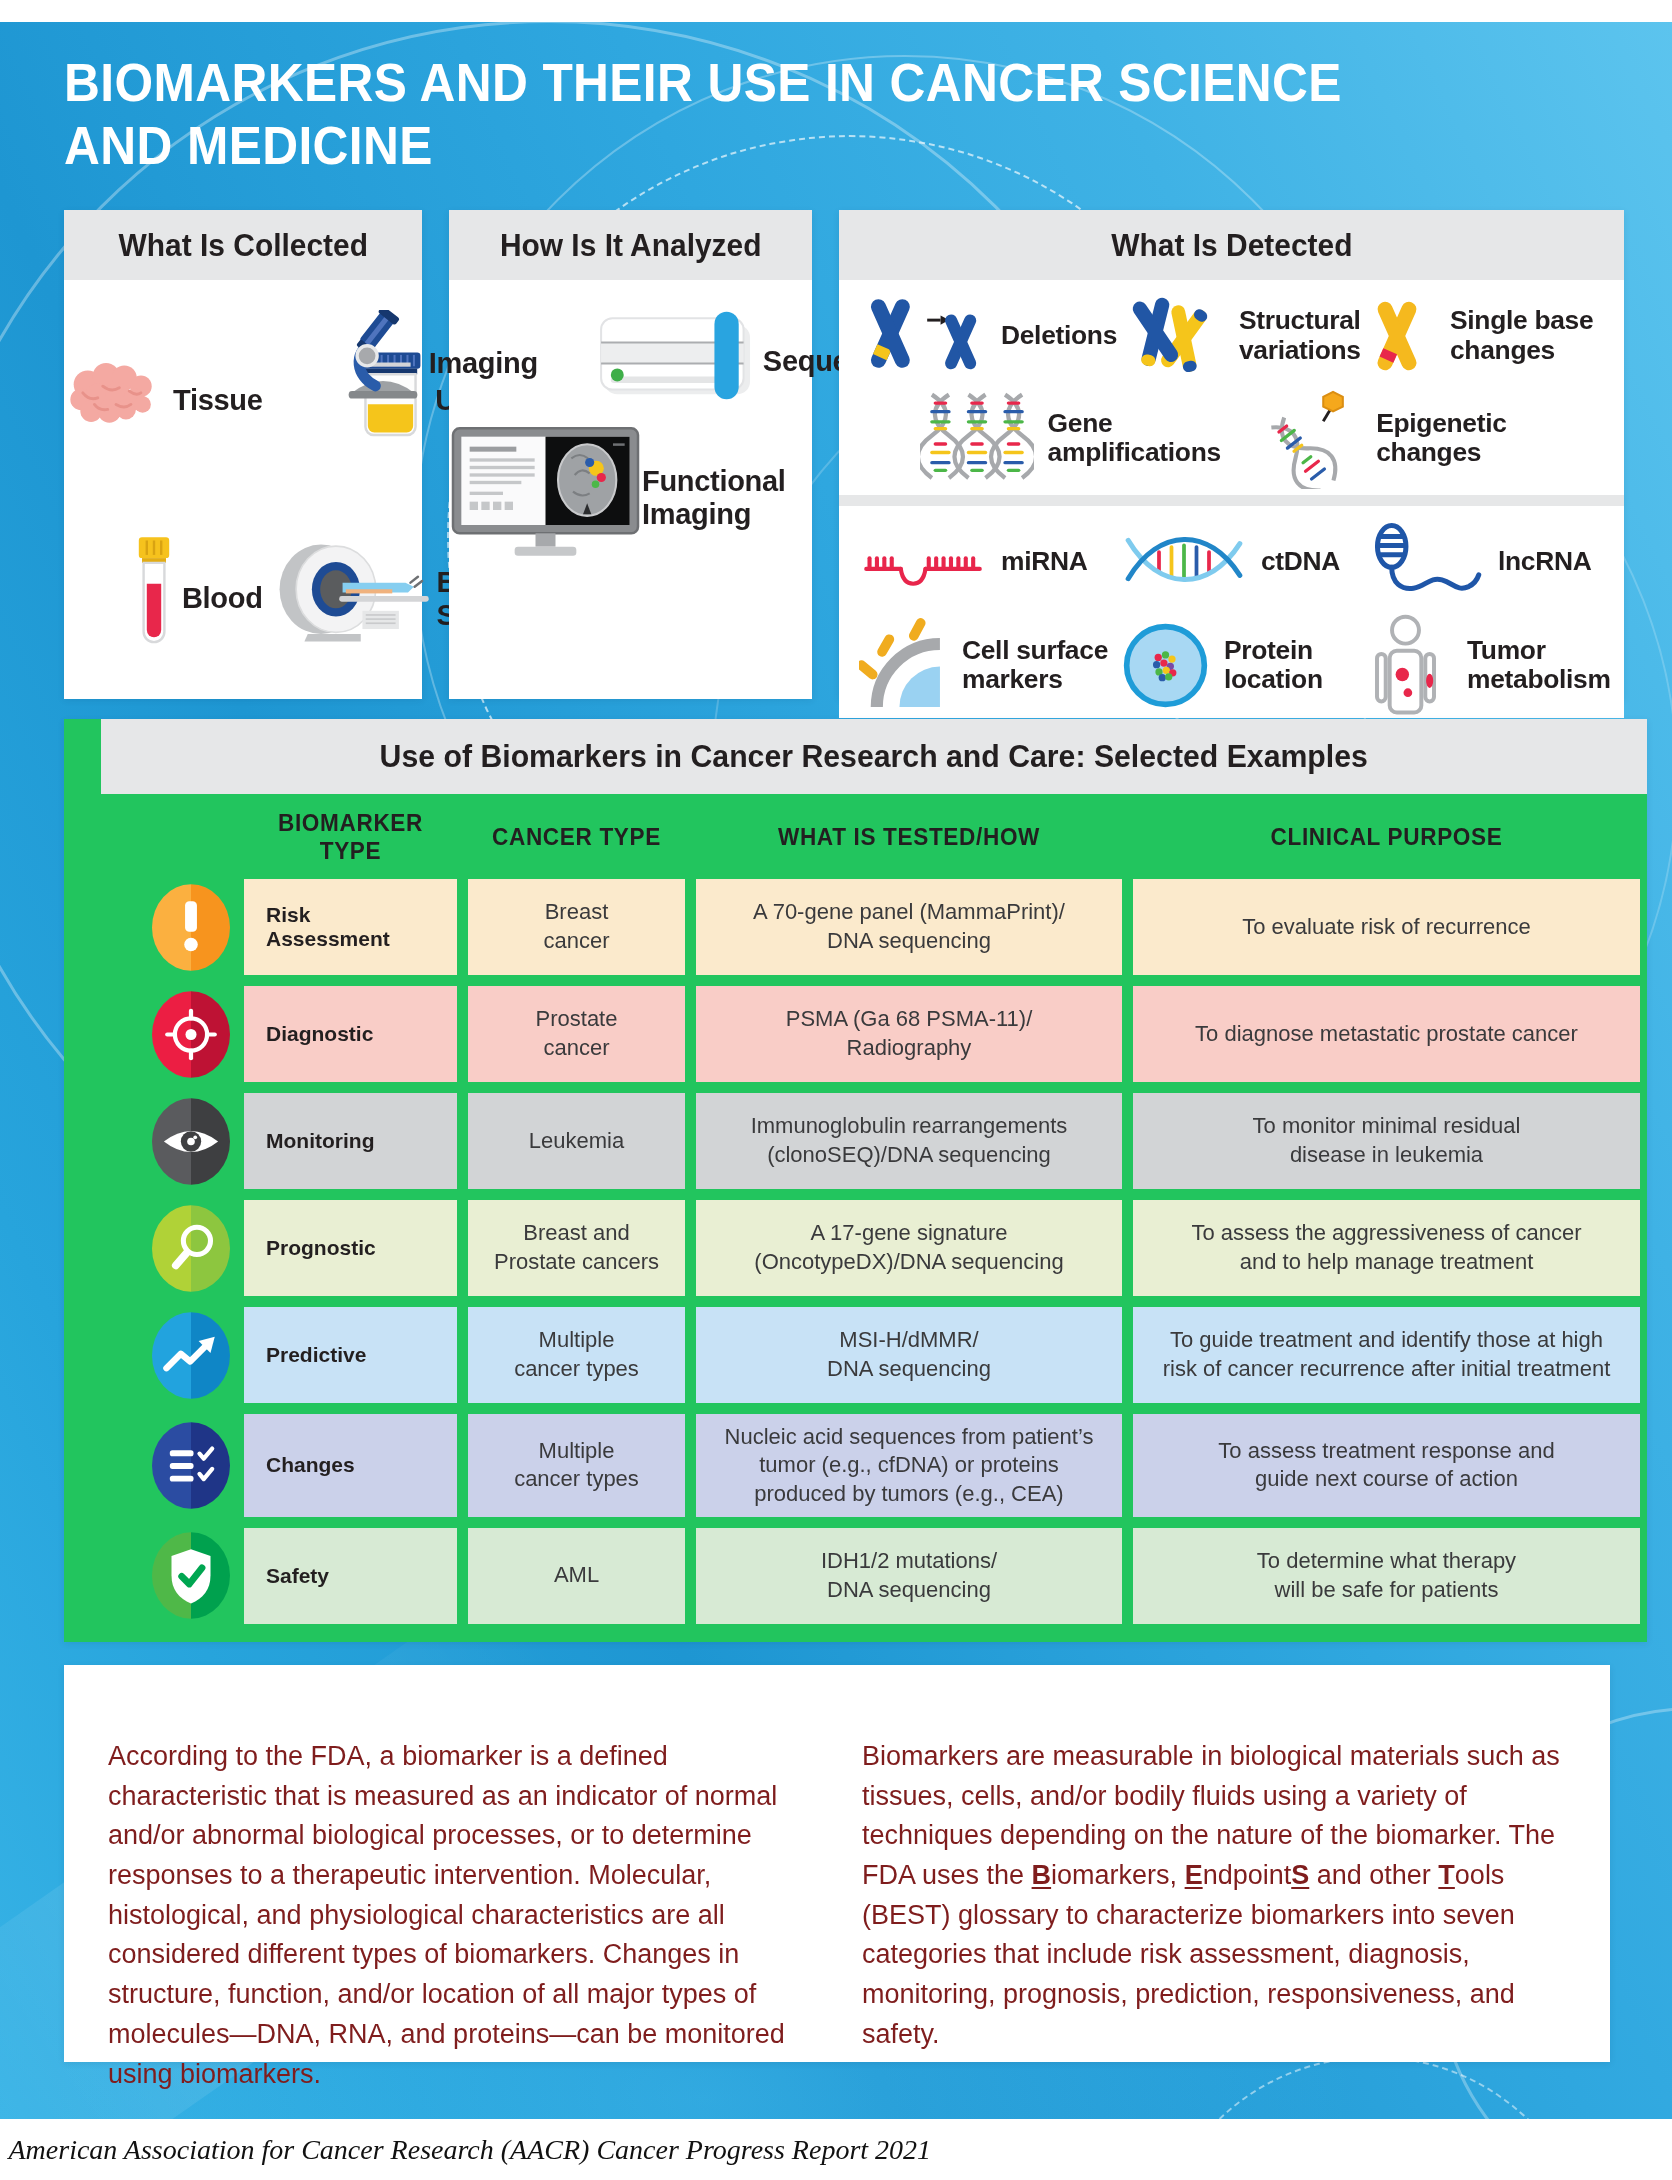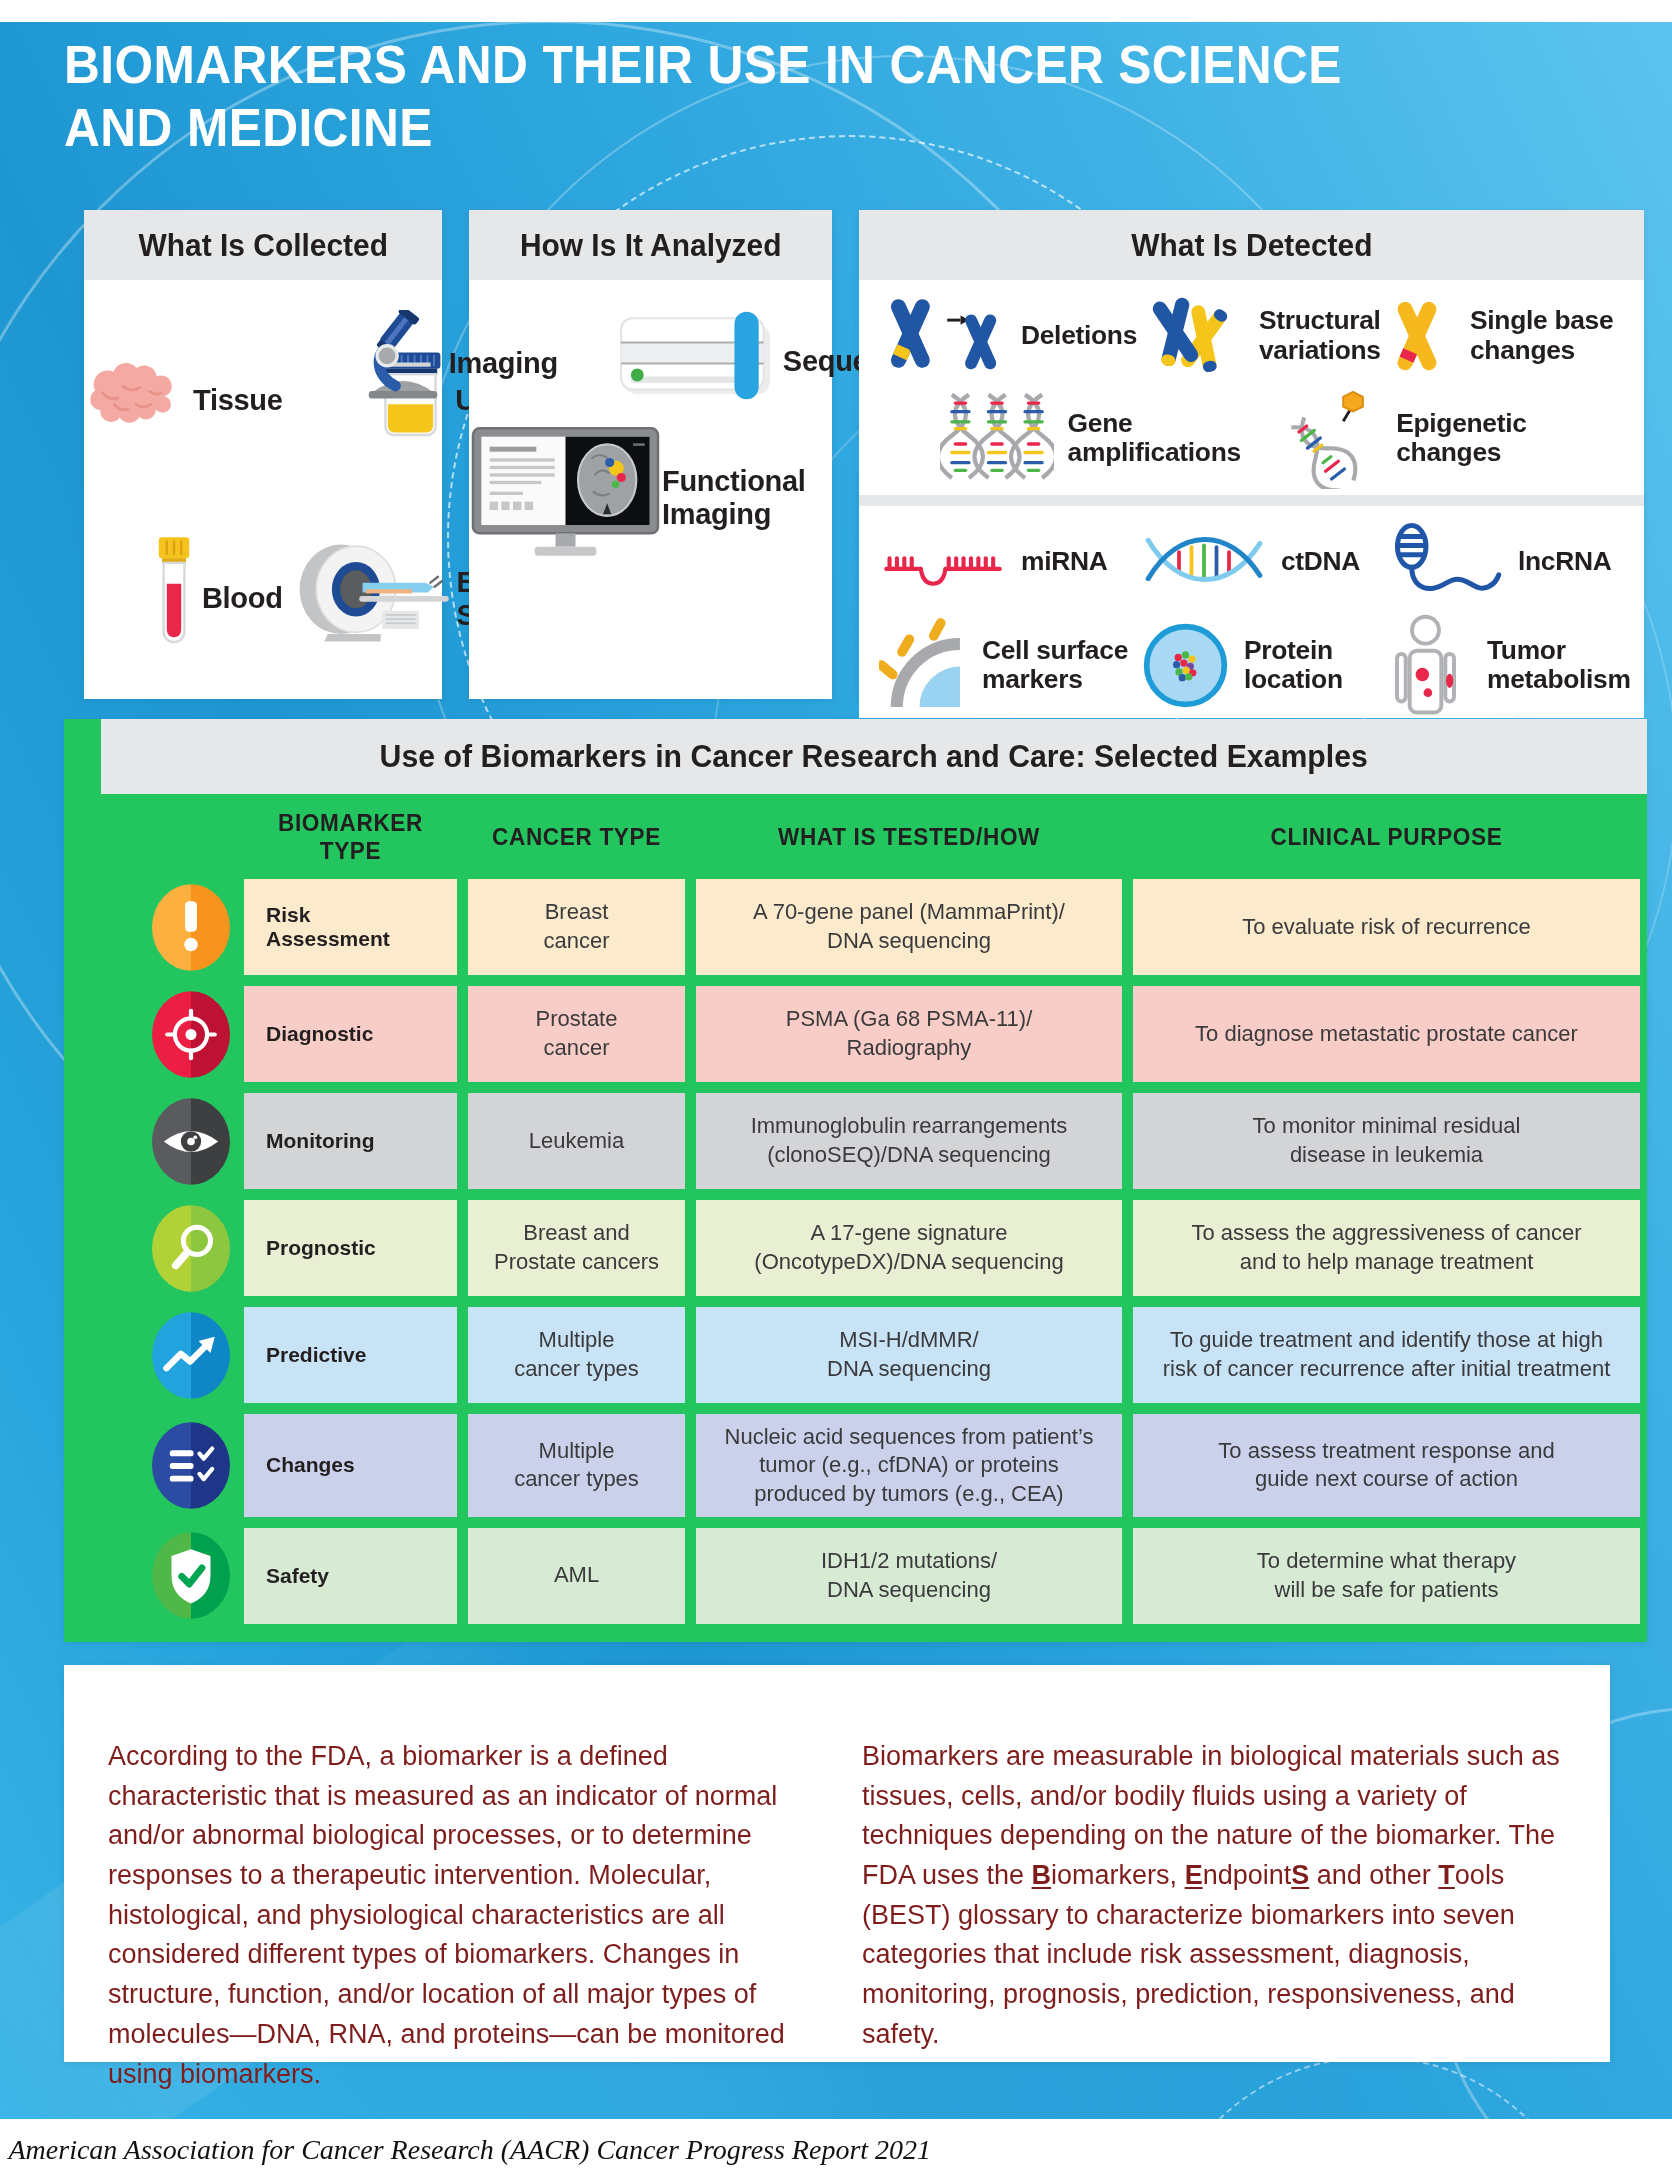--- a/index.html
+++ b/index.html
@@ -15,25 +15,25 @@
   .arc.c1{left:-85px;top:-1.7px;width:1261px;height:1261px;border:3.4px solid rgba(255,255,255,.32);}
   .arc.c2{left:413px;top:33px;width:980px;height:980px;border:2.6px solid rgba(255,255,255,.28);}
   .arc.c3{left:711px;top:272px;width:963px;height:963px;border:2.6px solid rgba(255,255,255,.20);}
   .arc.c4{left:447px;top:113px;width:801px;height:801px;border:2.6px dashed rgba(255,255,255,.65);}
   .arc.c5{left:1435px;top:1685px;width:511px;height:511px;border:3.4px solid rgba(255,255,255,.30);}
   .arc.c6{left:1150px;top:2034px;width:443px;height:443px;border:2.6px dashed rgba(255,255,255,.5);}
   .streak{position:absolute;left:-187px;top:1772px;width:835px;height:256px;
           transform:rotate(-35deg);
           background:linear-gradient(90deg,transparent,rgba(255,255,255,.12),transparent);}
   
-  .title{position:absolute;left:64px;top:33px;z-index:2;margin:0;
+  .title{position:absolute;left:64px;top:51px;z-index:2;margin:0;
          font-size:54px;line-height:1.17;font-weight:700;color:#ffffff;letter-spacing:0.4px;}
   .title span{display:inline-block;transform:scaleX(.92);transform-origin:left center;white-space:nowrap;}
   
-  .panels{position:absolute;left:64px;top:210px;width:1580px;height:489px;display:flex;gap:27px;z-index:2;justify-content:flex-end;}
+  .panels{position:absolute;left:64px;top:210px;width:1580px;height:489px;display:flex;gap:27px;z-index:2;}
   .panel{background:#ffffff;box-shadow:0 1.7px 6.8px rgba(0,40,80,.10);display:flex;flex-direction:column;}
   .p-collected{width:358px;}  .p-analyzed{width:363px;}  .p-detected{width:785px;}
   .panel-head{height:70px;flex:0 0 70px;background:#E6E7E8;display:flex;align-items:center;justify-content:center;}
   .panel-head b{font-size:31.5px;font-weight:700;color:#231F20;display:inline-block;transform:scaleX(.95);}
   .panel-body{flex:1;background:#ffffff;}
   figure{margin:0;display:flex;flex-direction:row;align-items:center;justify-content:flex-end;}
   figcaption{font-size:29px;font-weight:600;color:#231F20;margin-top:12px;letter-spacing:-0.3px;}
   .icon-box{display:flex;align-items:flex-end;justify-content:center;}
   .p1-grid{display:grid;grid-template-columns:1fr 1fr;grid-template-rows:184px auto;padding-top:22px;}
   .p2-row{display:flex;justify-content:center;align-items:flex-end;gap:55px;padding-top:25.6px;}

